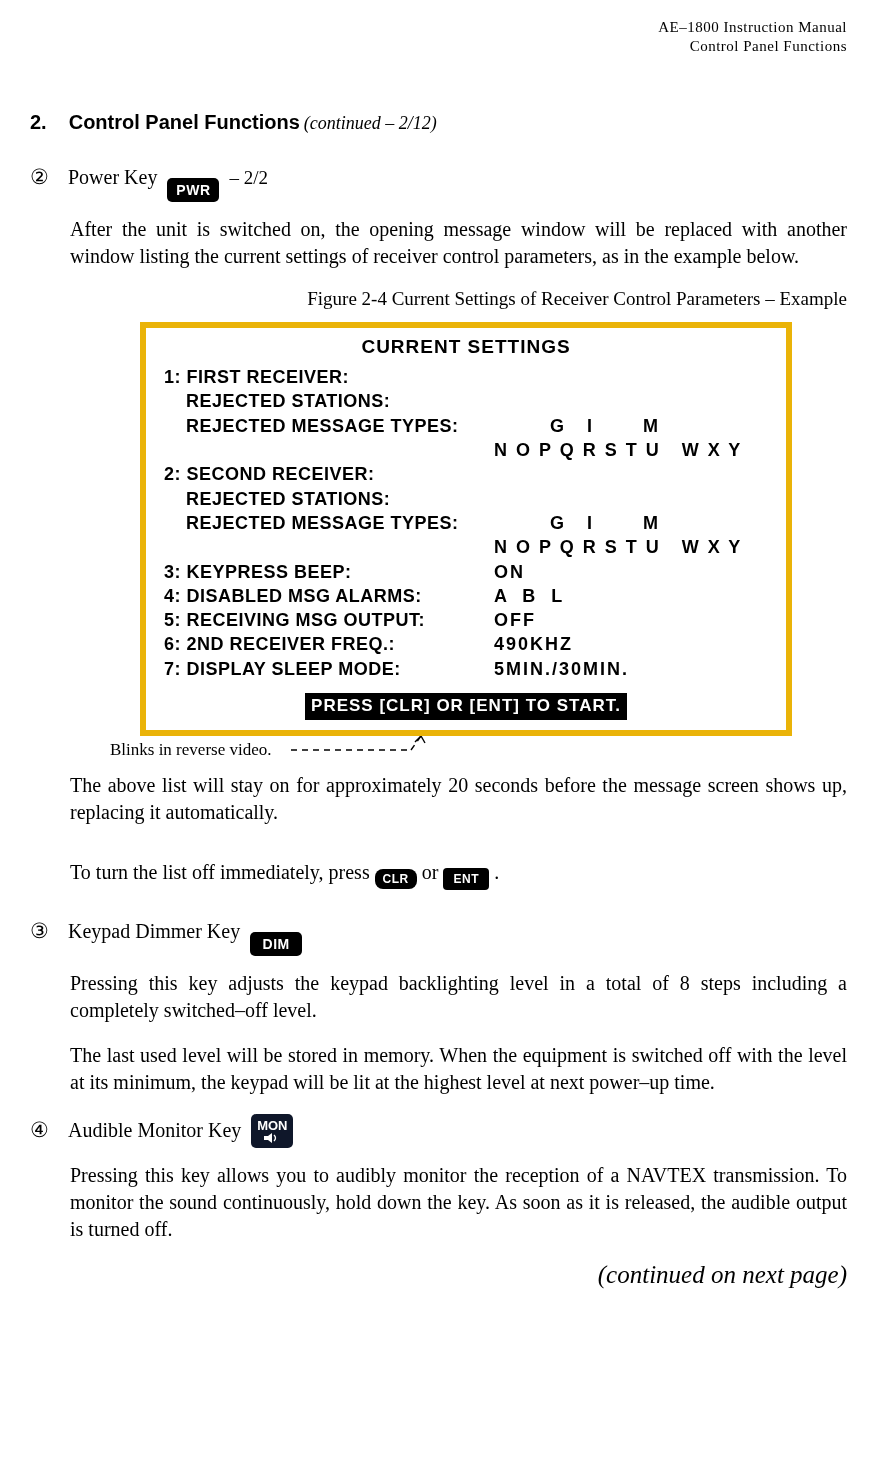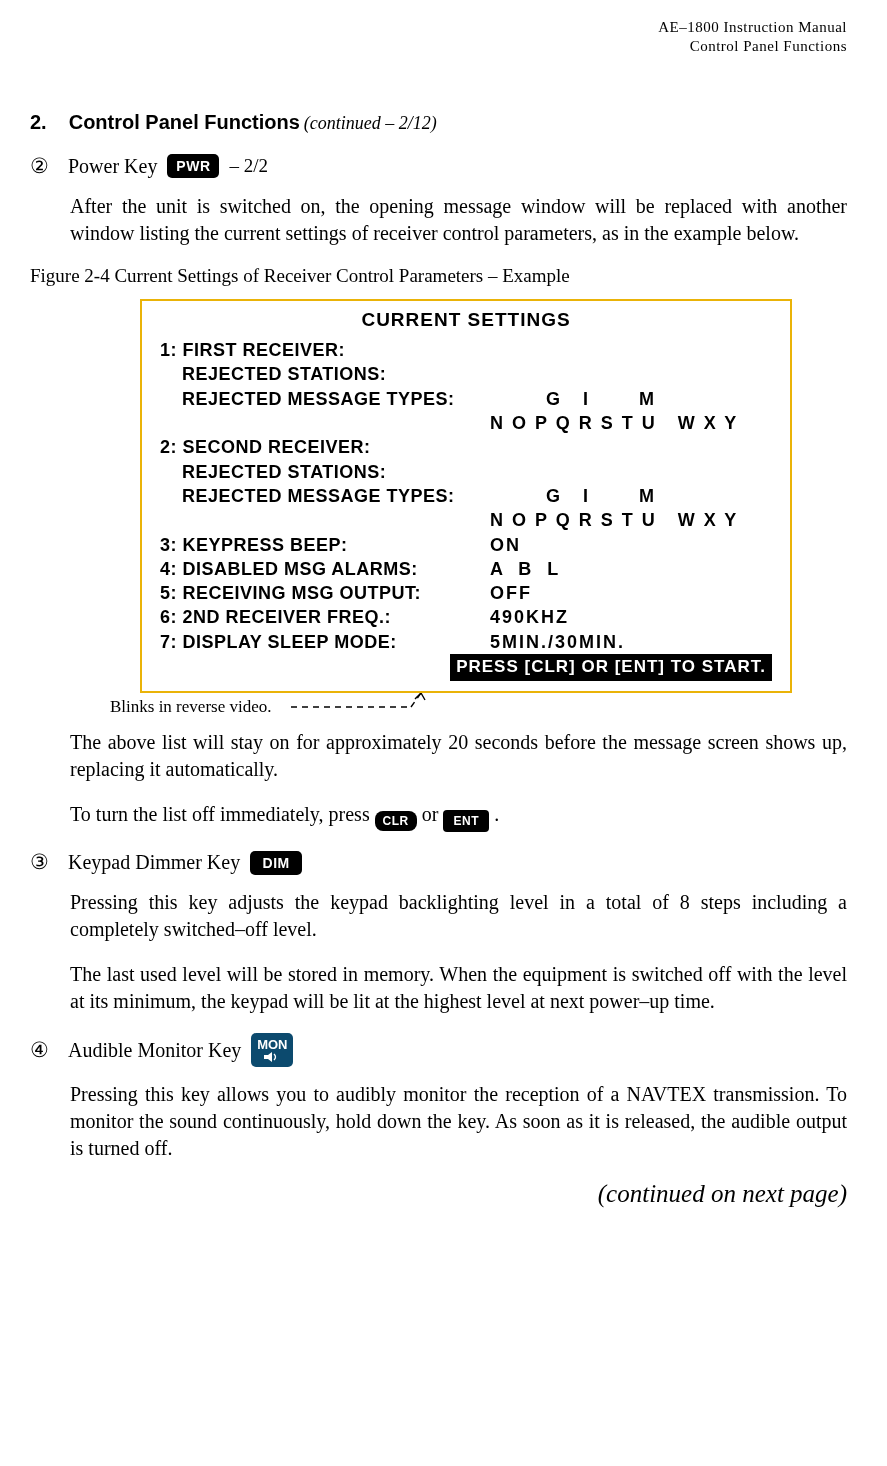--- a/index.html
+++ b/index.html
@@ -67,65 +67,66 @@
     color: #fff;
     font-family: Arial, Helvetica, sans-serif;
     font-weight: bold;
     border-radius: 5px;
     height: 24px;
     min-width: 40px;
     padding: 0 6px;
     font-size: 14px;
     letter-spacing: 0.5px;
     vertical-align: middle;
+    margin-top: 24px;
   }
   .key-badge.small { height: 20px; min-width: 34px; font-size: 12px; border-radius: 8px; padding:0 4px;}
   .key-badge.round {
     border-radius: 4px;
     height: 22px;
     min-width: 34px;
     font-size: 12px;
   }
   .mon-badge {
     display:inline-flex;
     flex-direction:column;
     align-items:center;
     justify-content:center;
-    background:#0c4a6e;
+    background:#0f172a;
     color:#fff;
     font-family: Arial, Helvetica, sans-serif;
     font-weight:bold;
     border-radius:5px;
     width:42px;
     height:34px;
     line-height:1;
     font-size:13px;
   }
   .mon-badge svg { margin-top:1px; }
   .sub {
     font-size: 19px;
   }
   .body-text {
     font-size: 20px;
     line-height: 1.35;
     text-align: justify;
     margin: 0 0 18px 40px;
   }
   .figure-caption {
-    text-align: left;
+    text-align: right;
     font-size: 19px;
     margin: 10px 0 12px 0;
   }
   .panel-wrap {
     margin-left: 110px;
     margin-right: 55px;
     margin-bottom: 4px;
   }
   .panel {
-    border: 2px solid #eab308;
+    border: 6px solid #eab308;
     font-family: Arial, Helvetica, sans-serif;
     font-weight: bold;
     font-size: 18px;
     padding: 6px 18px 10px 18px;
     line-height: 1.35;
     letter-spacing: 0.5px;
     position: relative;
   }
   .panel-title {
     text-align: center;
@@ -139,21 +140,22 @@
   .panel-label {
     flex: 0 0 330px;
     white-space: pre;
   }
   .panel-val {
     white-space: pre;
     letter-spacing: 2px;
   }
   .panel-footer {
     display: flex;
-    justify-content: flex-end;
+    justify-content: center;
+    margin-top: 12px;
   }
   .reverse {
     background: #000;
     color: #fff;
     padding: 2px 6px;
     font-size: 17px;
     letter-spacing: 1px;
   }
   .blink-row {
     display:flex;

